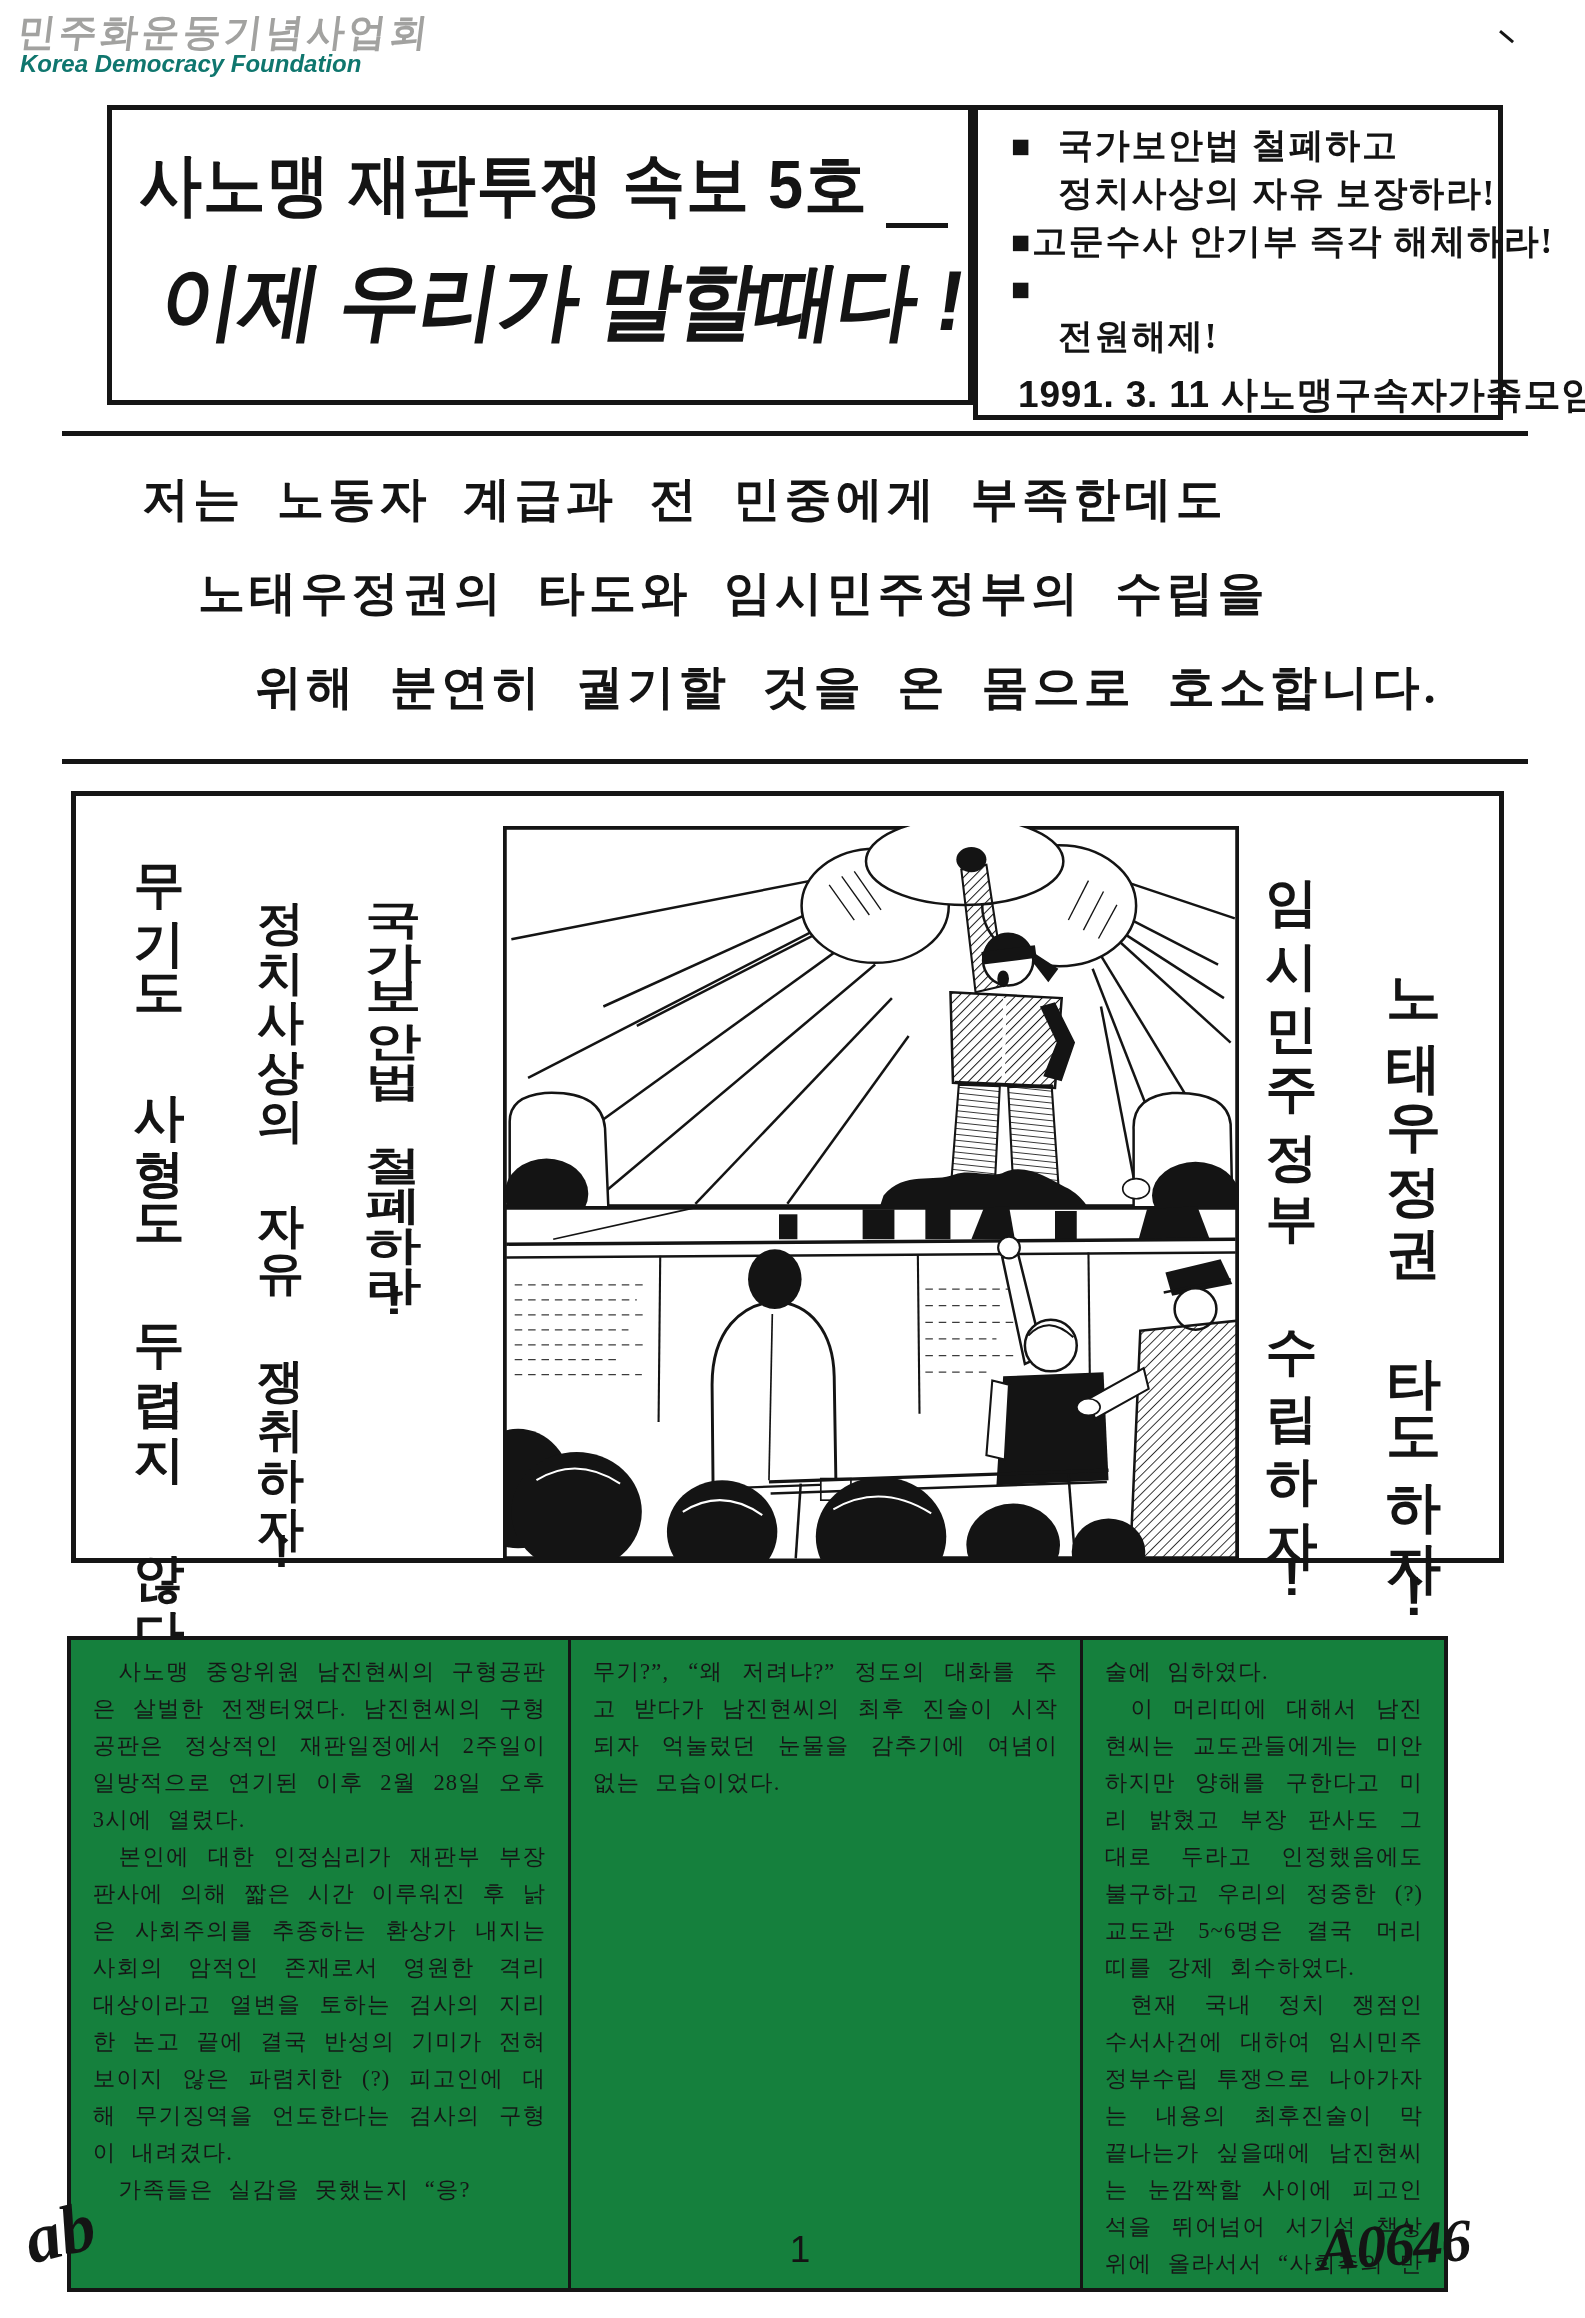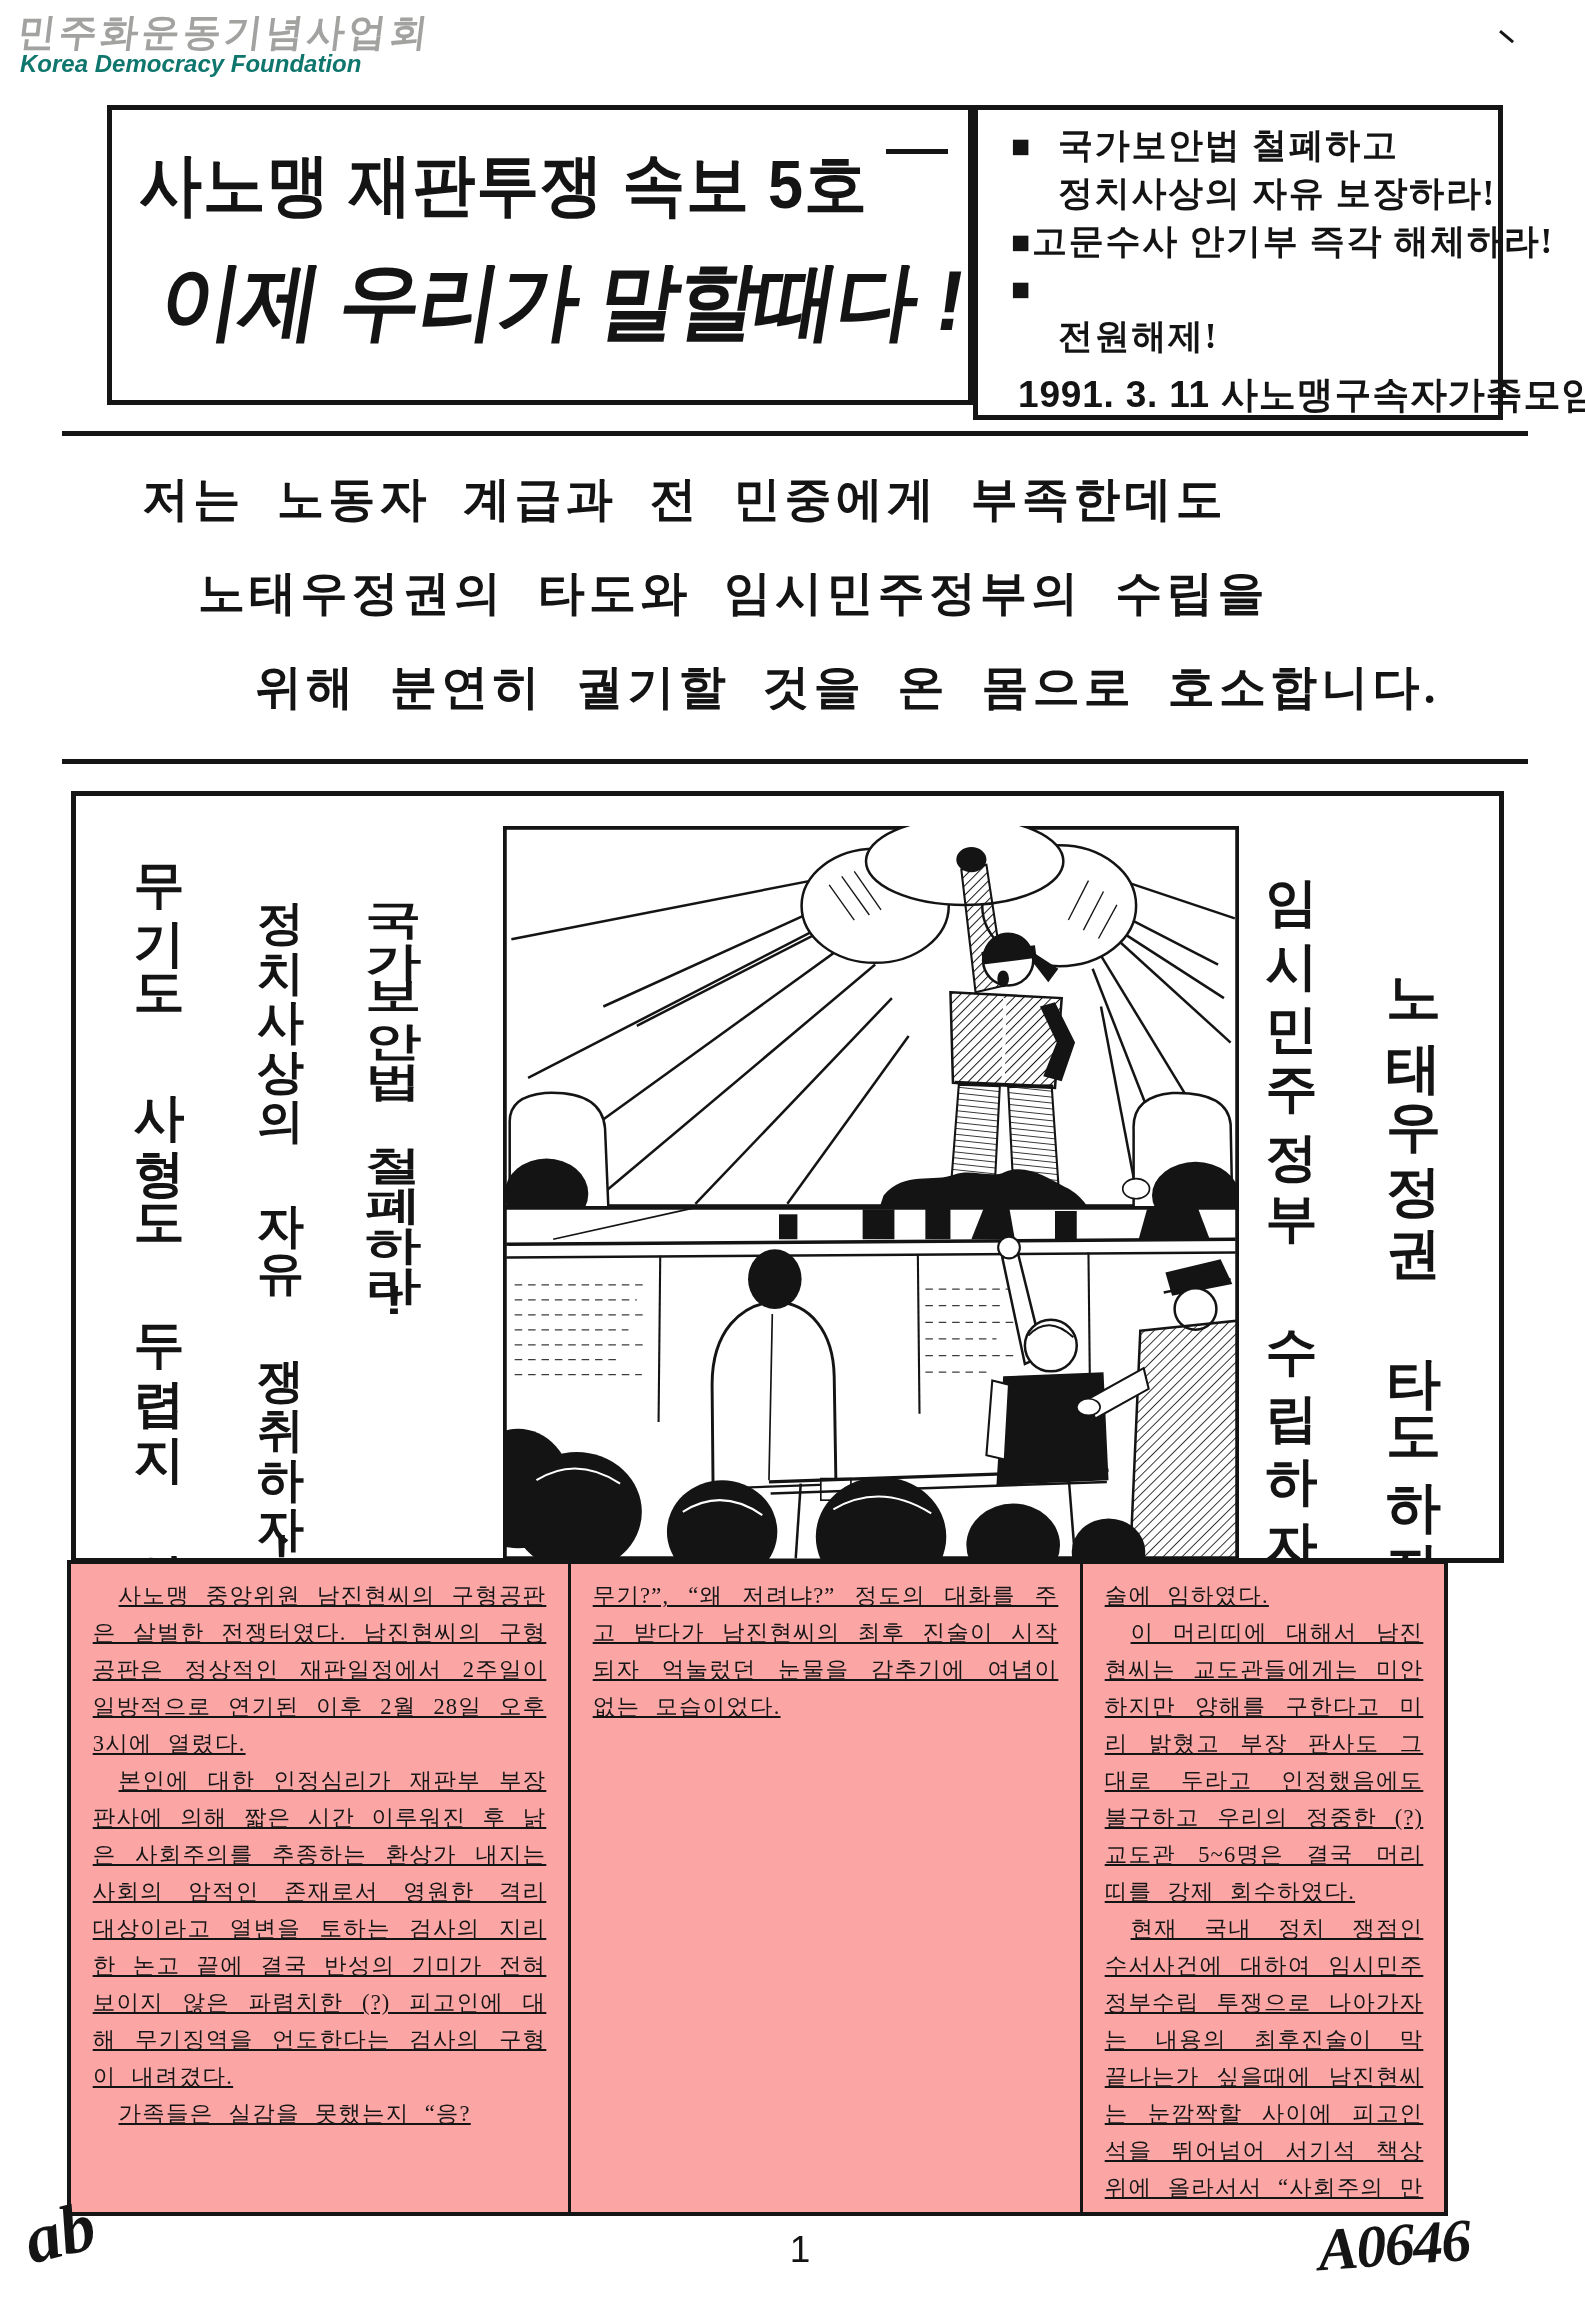--- a/index.html
+++ b/index.html
@@ -8,21 +8,21 @@
 
   
   .logo-kr{position:absolute;left:18.3px;top:6.7px;font-size:38px;font-weight:800;color:#a2a2a0;
            letter-spacing:3.3px;transform:skewX(-7deg);font-family:"Liberation Sans",sans-serif;}
   .logo-en{position:absolute;left:20px;top:50px;font-size:24px;font-weight:800;font-style:italic;
            color:#0f766e;letter-spacing:0px;}
 
   
   .header-box{position:absolute;left:107px;top:105px;width:856px;height:290px;
               border:5px solid #151515;background:#fff;}
-  .title-row{position:absolute;left:27px;top:32px;right:20px;display:flex;align-items:flex-start;}
+  .title-row{position:absolute;left:27px;top:32px;right:20px;display:flex;align-items:flex-end;}
   .title{margin:0;font-size:63px;font-weight:900;letter-spacing:0.8px;white-space:nowrap;
          transform:scaleY(1.08);transform-origin:left center;}
   .title-rule{flex:1;height:5px;background:#151515;margin-left:18.3px;margin-top:6.7px;}
   .slogan{position:absolute;left:40px;top:140px;white-space:nowrap;}
   .slogan span{display:inline-block;font-size:81px;font-weight:900;letter-spacing:-1.7px;
                transform:skewX(-9deg) scaleY(1.05);transform-origin:left bottom;}
 
   
   .demands-box{position:absolute;left:973px;top:105px;width:520px;height:290px;
                border:5px solid #151515;background:#fff;padding:15px 0 0 0;box-sizing:content-box;}
@@ -56,23 +56,23 @@
   .vs-l2{left:182px;top:72px;font-size:47px;letter-spacing:2.5px;}
   .vs-l3{left:290px;top:78px;font-size:40px;letter-spacing:0px;transform:scaleX(1.40);
          transform-origin:left top;}
   .vs-r1{left:1190px;top:45px;font-size:52px;letter-spacing:11.7px;}
   .vs-r2{left:1310px;top:145px;font-size:55px;letter-spacing:6.7px;}
   .panel{position:absolute;left:427px;display:block;}
   .panel-upper{top:30px;width:736px;height:382px;}
   .panel-lower{top:410px;width:736px;height:354px;}
 
   
-  .article-box{position:absolute;left:67px;top:1560px;width:1373px;height:648px;
-               border:4.2px solid #151515;background:#fca5a5;display:grid;
-               grid-template-columns:500px 512px 362px;text-decoration:underline;}
+  .article-box{position:absolute;left:67px;top:1636px;width:1373px;height:648px;
+               border:4.2px solid #151515;background:#15803d;display:grid;
+               grid-template-columns:500px 512px 362px;}
   .article-col{padding:13.3px 21.7px 0 21.7px;box-sizing:border-box;overflow:hidden;}
   .article-col.c1,.article-col.c2{border-right:3.3px solid #151515;}
   .article-col p{margin:0;font-family:"Liberation Serif",serif;font-weight:500;font-size:22.5px;
                  line-height:37px;letter-spacing:1.2px;word-spacing:8.3px;text-align:justify;
                  text-indent:1.15em;color:#161616;}
   .article-col p.flush{text-indent:0;}
 
   
   .page-number{position:absolute;left:750px;top:2229px;width:100px;text-align:center;
                font-size:37px;font-weight:500;font-family:"Liberation Sans",sans-serif;}

